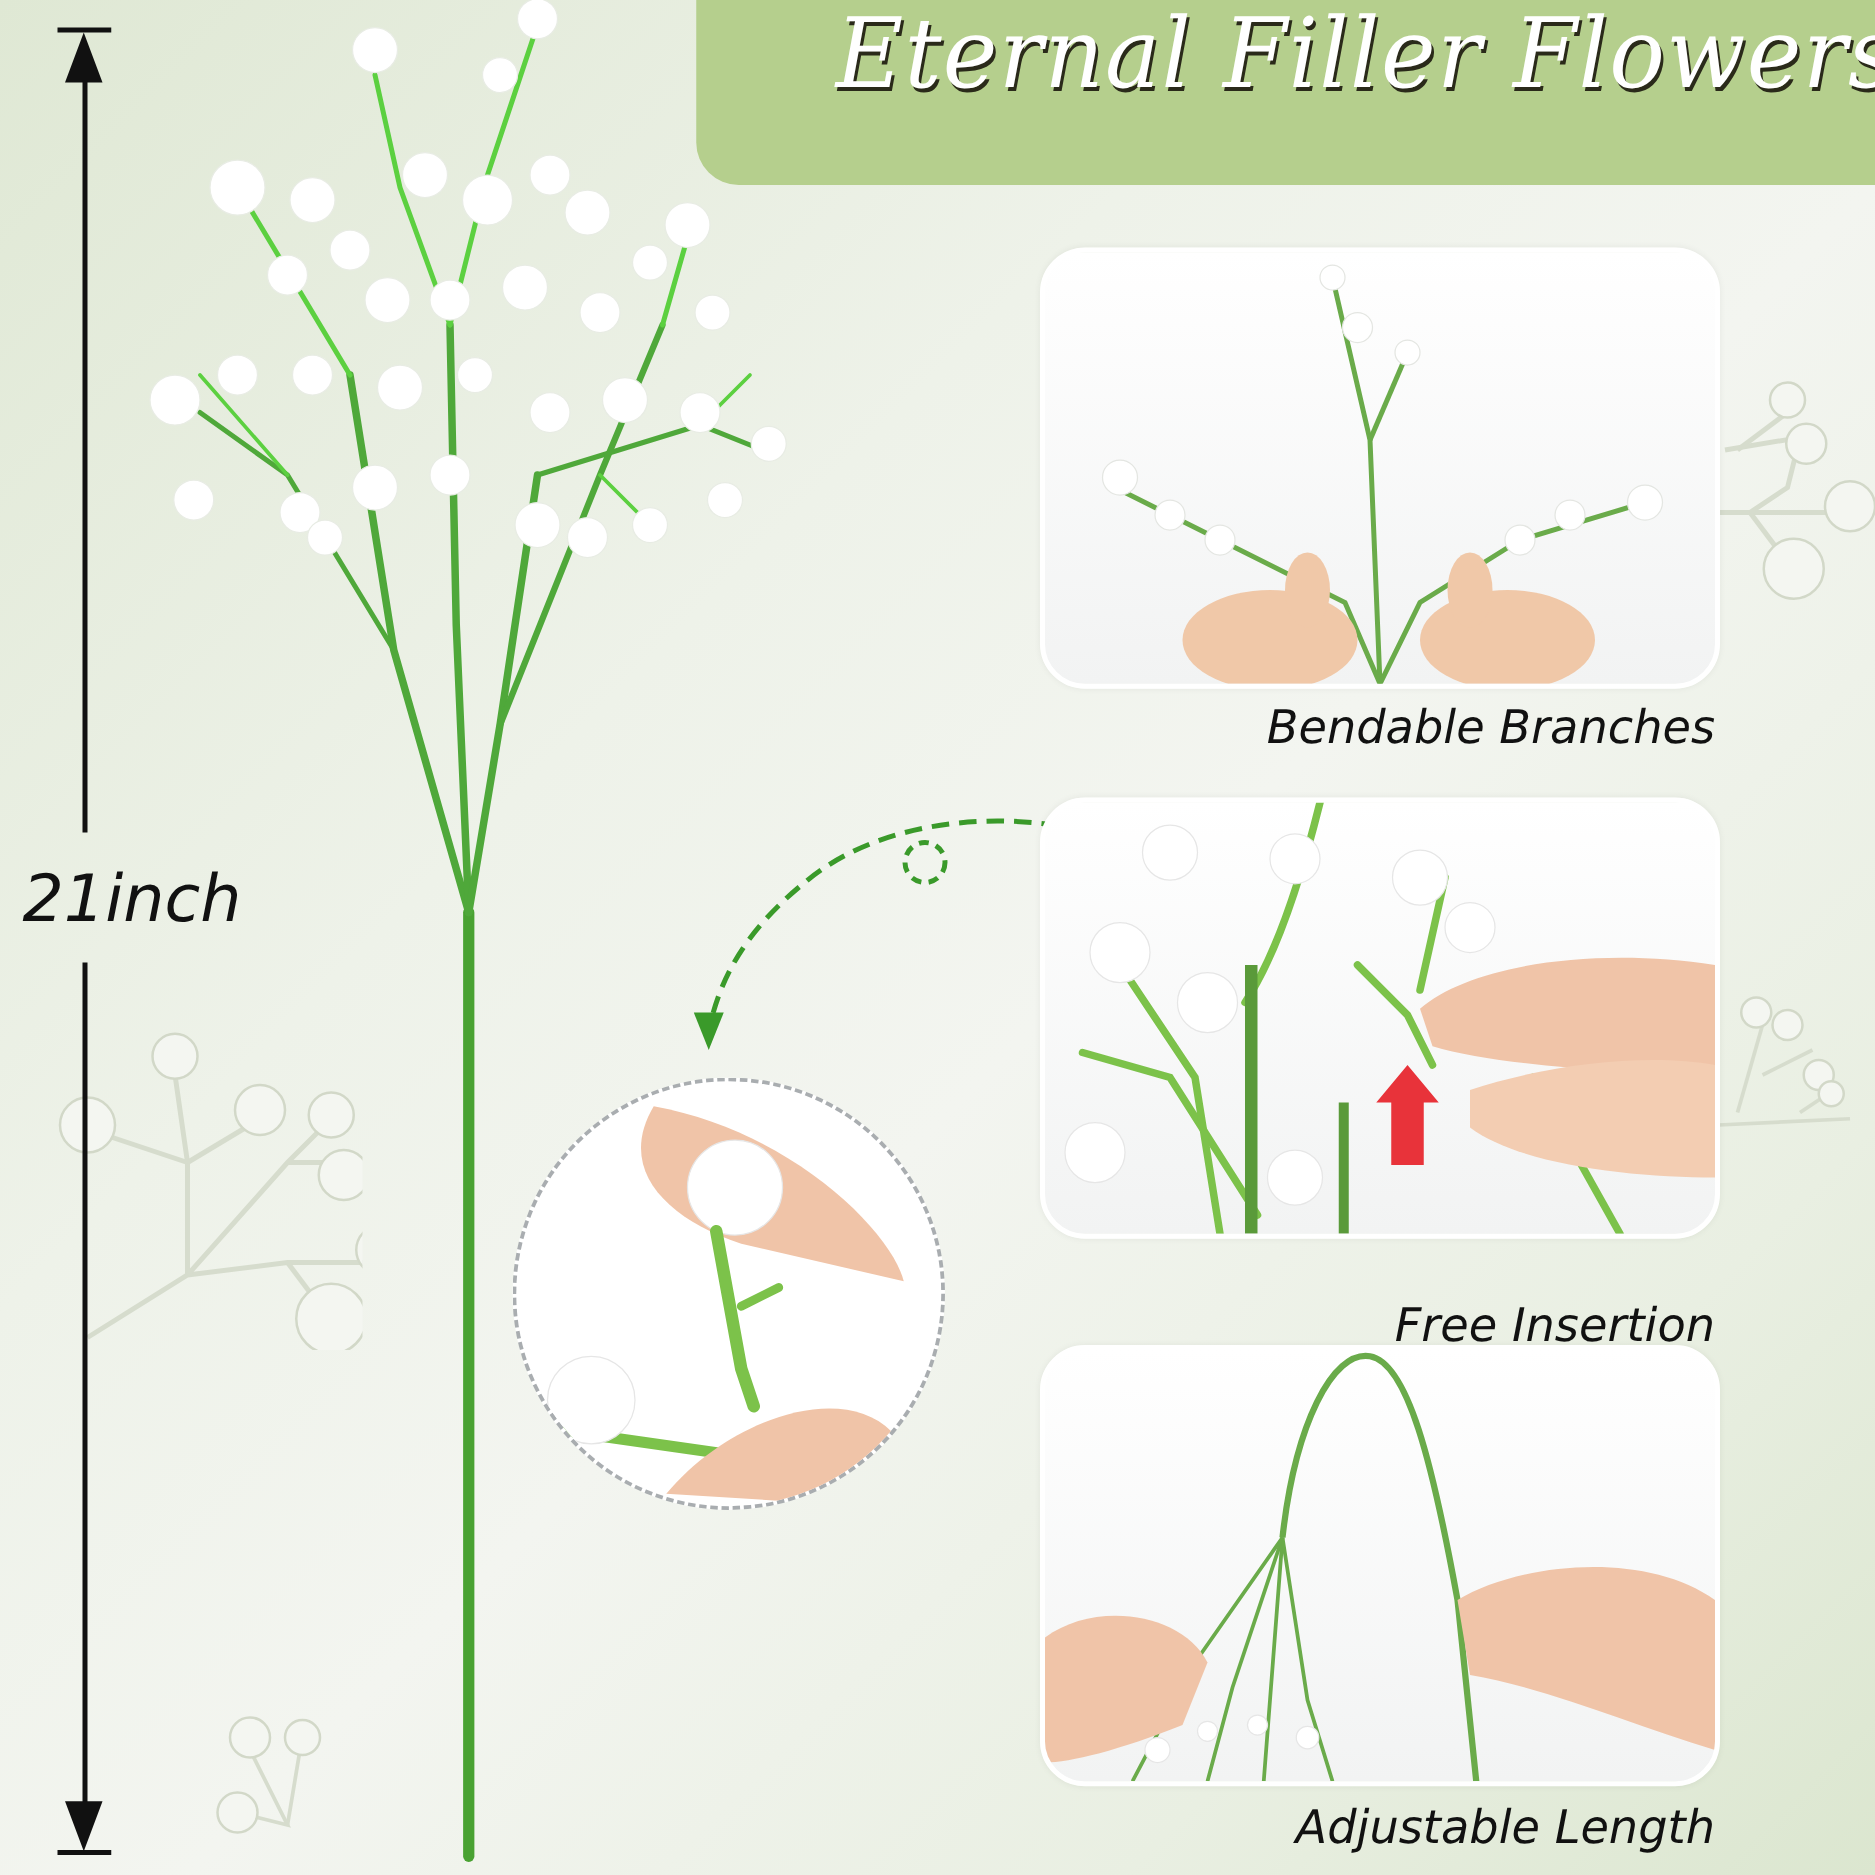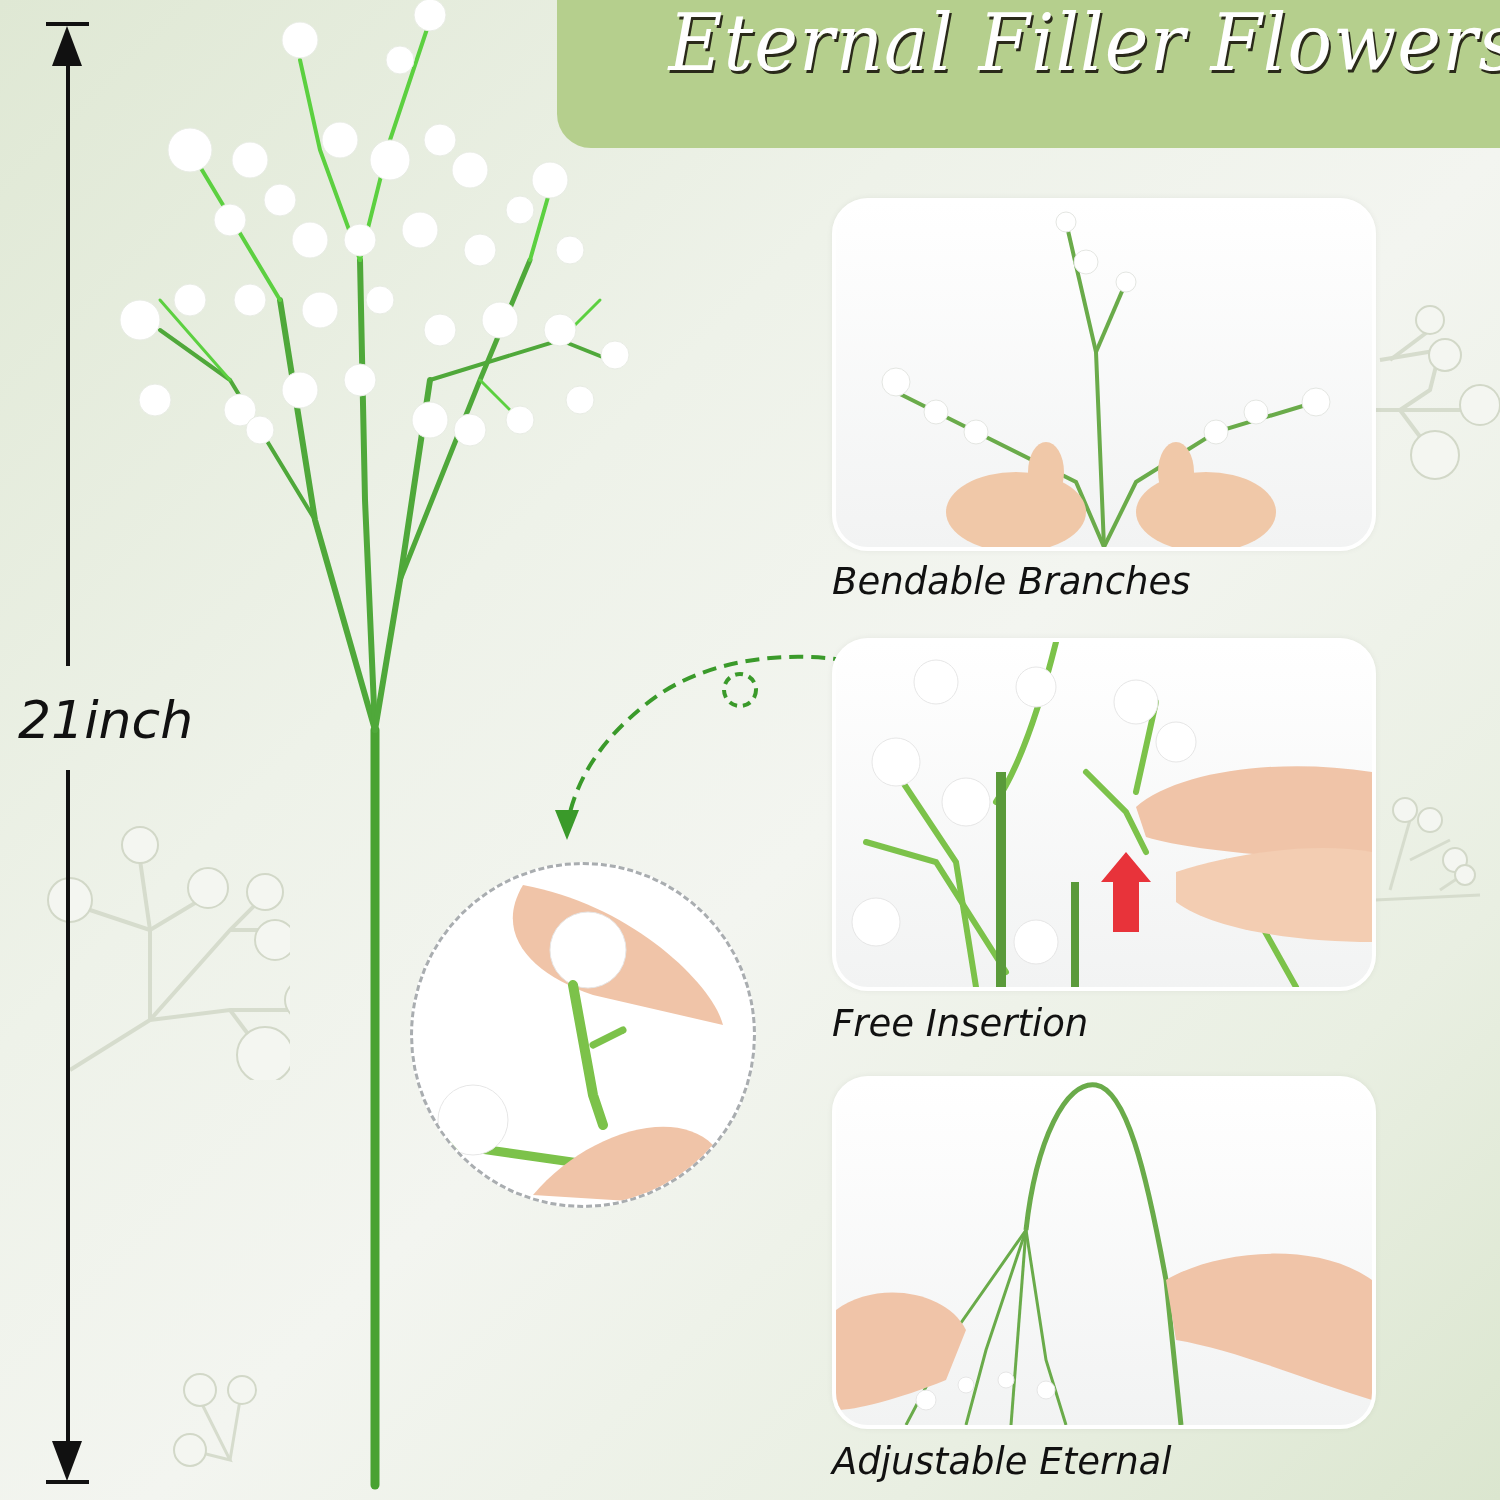--- a/index.html
+++ b/index.html
@@ -35,21 +35,21 @@
     .measure-label { left: 18px; top: 690px; font-family: "DejaVu Sans", sans-serif;
       font-style: italic; font-size: 52px; color: #111; }
 
     
     .panel {
       left: 832px; width: 536px; height: 345px; border-radius: 36px;
       background: linear-gradient(180deg, #ffffff 0%, #f2f3f3 100%);
       border: 4px solid #ffffff; box-shadow: 0 0 6px rgba(0,0,0,0.06);
       overflow: hidden;
     }
-    .panel-caption { left: 832px; width: 540px; text-align: left;
+    .panel-caption { left: 832px; width: 540px; text-align: right;
       font-family: "DejaVu Sans", sans-serif; font-style: italic;
       font-size: 37px; color: #111; }
 
     
     .circle {
       left: 410px; top: 862px; width: 346px; height: 346px; border-radius: 50%;
       background: #ffffff; border: 3px dashed #a9adb0; box-sizing: border-box;
       overflow: hidden;
     }
     svg { display: block; }
@@ -258,34 +258,34 @@
       <circle cx="40" cy="280" r="24"></circle>
         <circle cx="200" cy="300" r="22"></circle>
         <circle cx="400" cy="260" r="22"></circle>
       <circle cx="470" cy="230" r="20"></circle>
     </g>
     <path d="M300 165 C 340 130, 440 115, 536 130 L 536 220 C 450 215, 360 210, 310 195 Z" fill="#f0c4a8"></path>
     <path d="M340 230 C 400 210, 480 200, 536 210 L 536 300 C 470 300, 380 290, 340 260 Z" fill="#f3cdb2"></path>
     <polygon points="290,210 315,240 303,240 303,290 277,290 277,240 265,240" fill="#e8333a"></polygon>
   </svg>
 </div>
-<div class="abs panel-caption" style="top:1002px;">Free Insertion</div>
+<div class="abs panel-caption" style="top:1039px;">Free Insertion</div>
 
 <div class="abs panel" style="top:1076px;">
   <svg width="536" height="345" viewBox="0 0 536 345">
     <path d="M190 150 C 200 60, 230 0, 260 5 C 290 10, 310 90, 330 200 L 345 345" stroke="#6aab4a" stroke-width="5" fill="none"></path>
     <g stroke="#6aab4a" stroke-width="3" fill="none">
       <path d="M190 150 L120 250 L70 345"></path>
         <path d="M190 150 L150 270 L130 345"></path>
       <path d="M190 150 L180 280 L175 345"></path>
         <path d="M190 150 L210 280 L230 345"></path>
     </g>
     <g fill="#ffffff" stroke="#e6e6e6">
         <circle cx="90" cy="320" r="10"></circle>
         <circle cx="130" cy="305" r="8"></circle>
         <circle cx="170" cy="300" r="8"></circle>
         <circle cx="210" cy="310" r="9"></circle>
       </g>
     <path d="M0 230 C 40 200, 110 210, 130 250 L 110 300 C 60 320, 20 330, 0 330 Z" fill="#f0c4a8"></path>
     <path d="M536 200 C 480 160, 380 170, 330 200 L 340 260 C 400 270, 470 300, 536 320 Z" fill="#f0c4a8"></path>
   </svg>
 </div>
-<div class="abs panel-caption" style="top:1440px;">Adjustable Eternal</div>
+<div class="abs panel-caption" style="top:1440px;">Adjustable Length</div>
 
 </body></html>

